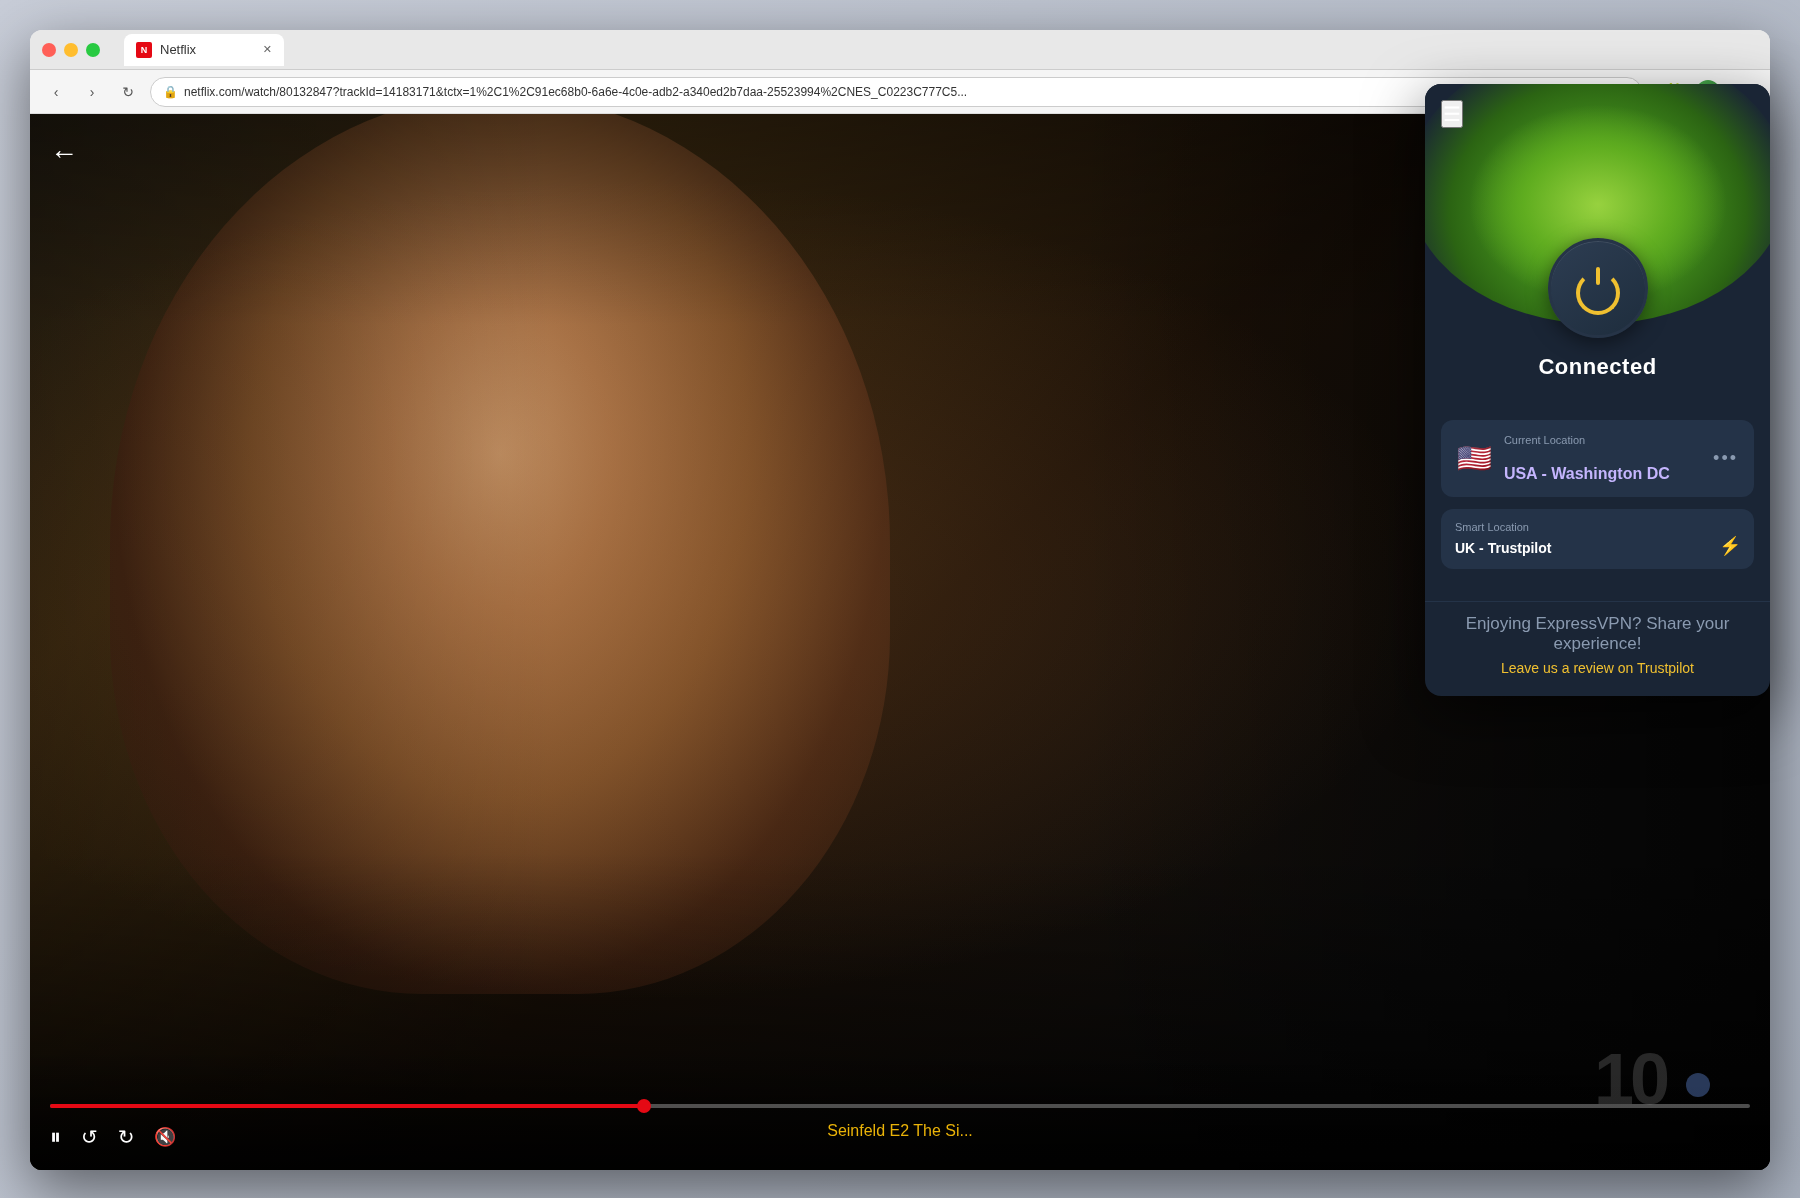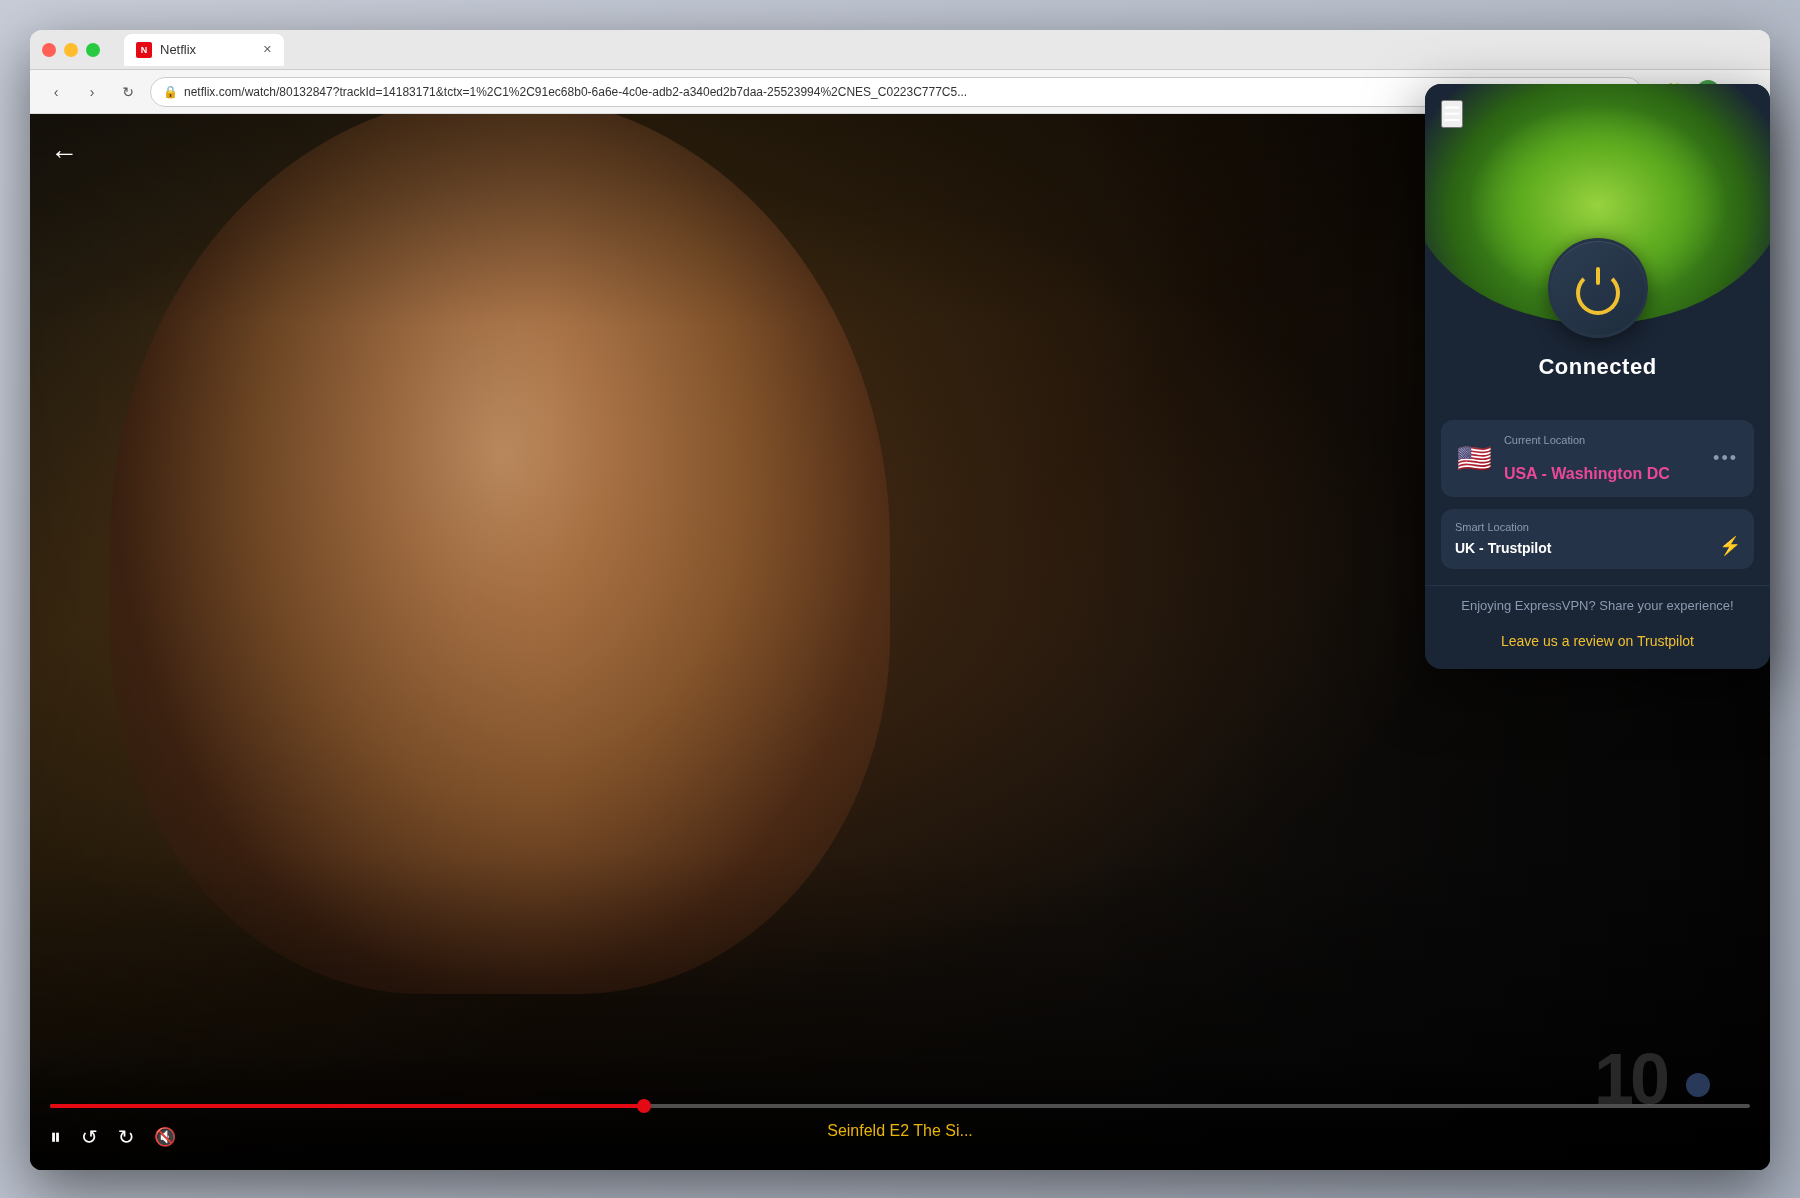--- a/index.html
+++ b/index.html
@@ -400,31 +400,32 @@
 
     .location-label {
       font-size: 11px;
       color: #8a9ab0;
       margin-bottom: 19px;
     }
 
     .location-name {
       font-size: 16px;
       font-weight: 600;
-      color: #ec4899;
+      color: #c4b5fd;
     }
 
     .location-more {
       color: #8a9ab0;
       font-size: 18px;
       letter-spacing: 2px;
     }
 
     .quick-locations {
       display: flex;
+      margin-bottom: 16px;
     }
 
     .quick-card {
       flex: 1;
       background: #243348;
       border-radius: 12px;
       padding: 12px 14px;
       cursor: pointer;
       position: relative;
     }
@@ -452,23 +453,23 @@
     .smart-icon { color: #f0c030; }
     .recent-icon { color: #8a9ab0; }
 
     .vpn-footer {
       padding: 12px 16px 20px;
       text-align: center;
       border-top: 1px solid #243348;
     }
 
     .footer-text {
-      font-size: 13px;
+      font-size: 17px;
       color: #8a9ab0;
-      margin-bottom: 20px;
+      margin-bottom: 6px;
     }
 
     .trustpilot-link {
       font-size: 14px;
       color: #f0c030;
       font-weight: 400;
       cursor: pointer;
     }
 
     

